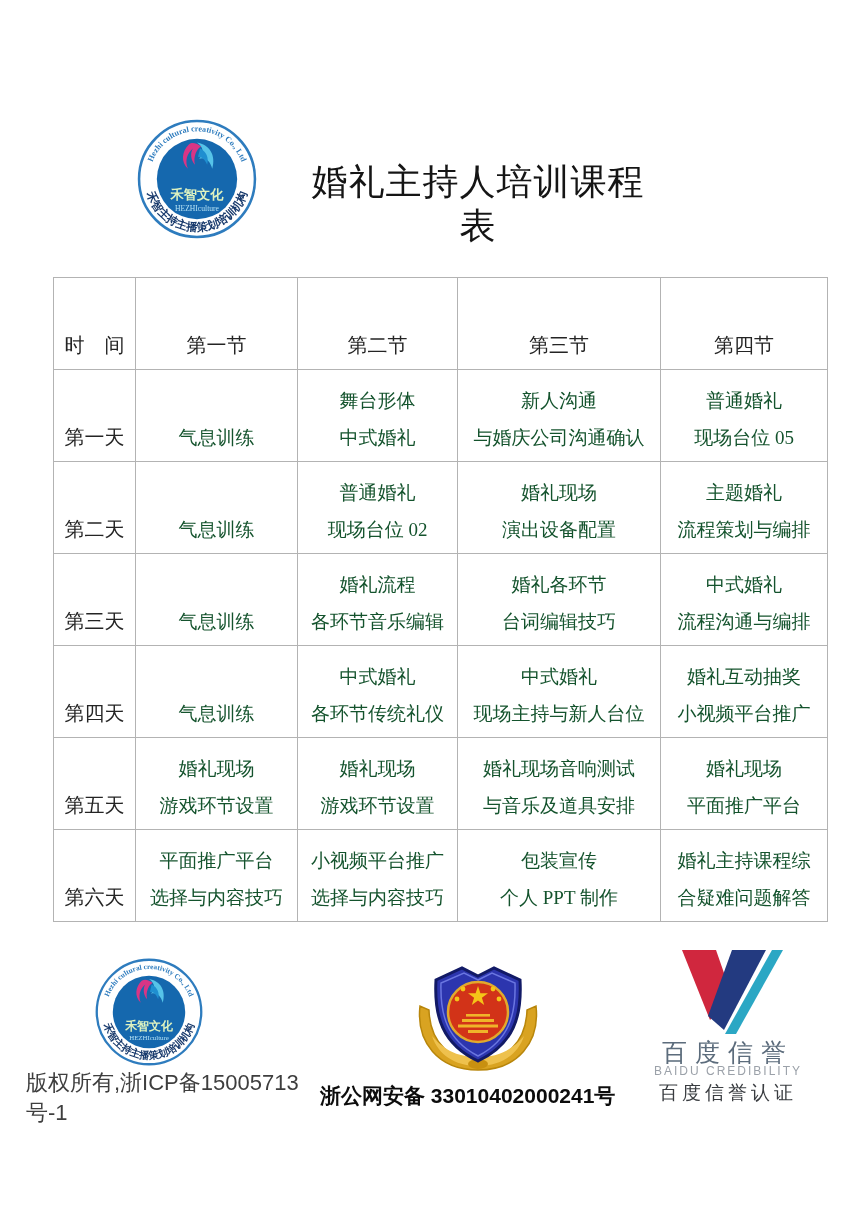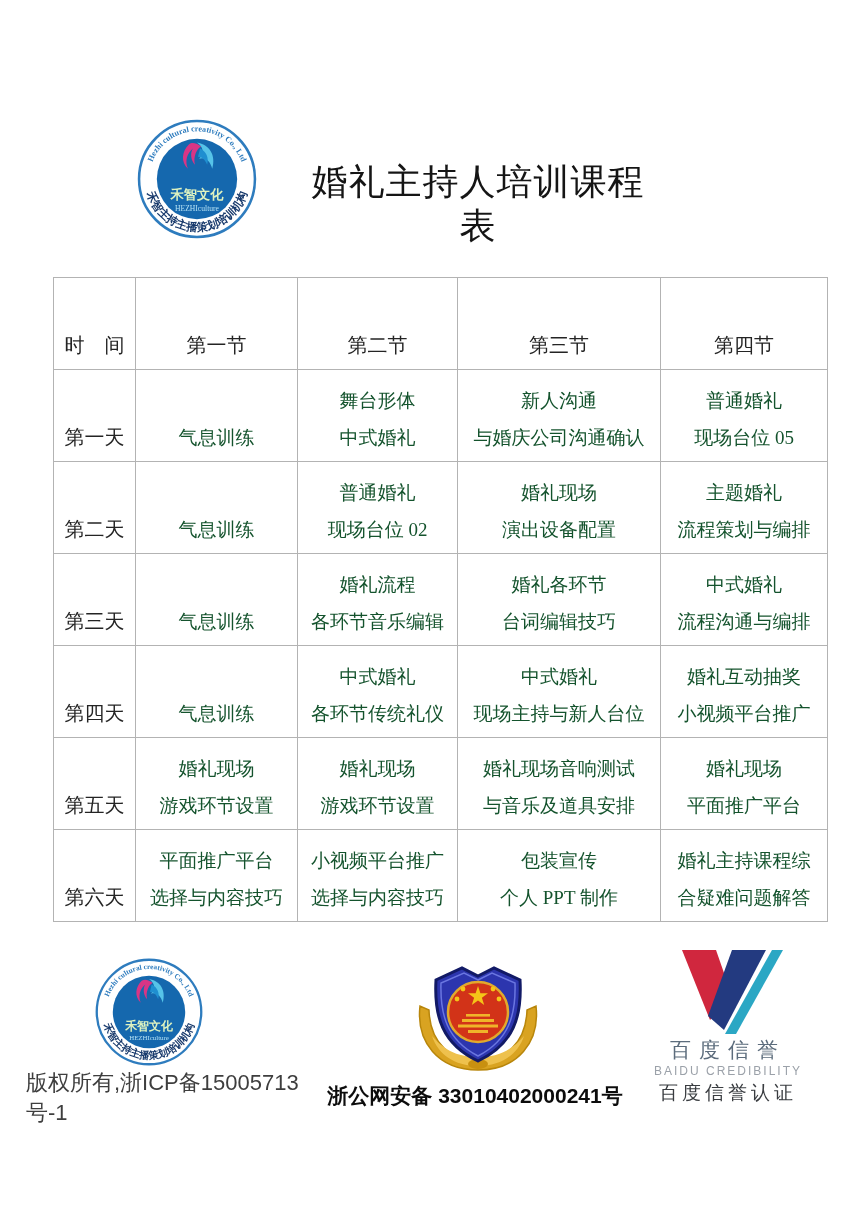--- a/index.html
+++ b/index.html
@@ -18,26 +18,26 @@
       box-sizing:border-box;padding-bottom:5px;}
   .ln{height:37px;display:flex;align-items:center;justify-content:center;
       font-size:19px;color:#14532d;white-space:nowrap;}
   .ln:empty{display:none;}
   .hd .ln,.day{font-size:20px;color:#242424;}
   
   .logo-bottom{position:absolute;left:94px;top:957px;width:110px;height:110px;}
   .copyright{position:absolute;left:26px;top:1068px;width:300px;font-size:22px;
              color:#3e3e3e;font-family:"Liberation Sans","DejaVu Sans",sans-serif;}
   .police-badge{position:absolute;left:408px;top:958px;width:140px;height:115px;}
-  .police-text{position:absolute;left:320px;top:1082px;width:310px;text-align:center;
+  .police-text{position:absolute;left:320px;top:1082px;width:310px;text-align:left;
                font-size:21px;font-weight:bold;color:#0c0c0c;
                font-family:"Liberation Sans","DejaVu Sans",sans-serif;}
   .baidu-v{position:absolute;left:672px;top:944px;width:112px;height:90px;}
   .baidu-cn{position:absolute;left:632px;top:1036px;width:192px;text-align:center;
-            font-size:21px;letter-spacing:8px;color:#5c6c7c;
+            font-size:25px;letter-spacing:8px;color:#5c6c7c;
             font-family:"Liberation Sans","DejaVu Sans",sans-serif;}
   .baidu-en{position:absolute;left:632px;top:1064px;width:192px;text-align:center;
             font-size:12px;letter-spacing:2px;color:#9ba1a9;
             font-family:"Liberation Sans","DejaVu Sans",sans-serif;}
   .baidu-cert{position:absolute;left:622px;top:1080px;width:212px;text-align:center;
             font-size:19px;letter-spacing:4px;color:#393c40;
             font-family:"Liberation Sans","DejaVu Sans",sans-serif;}
   .defs-holder{position:absolute;width:0;height:0;overflow:hidden;}
 </style>
 </head>

